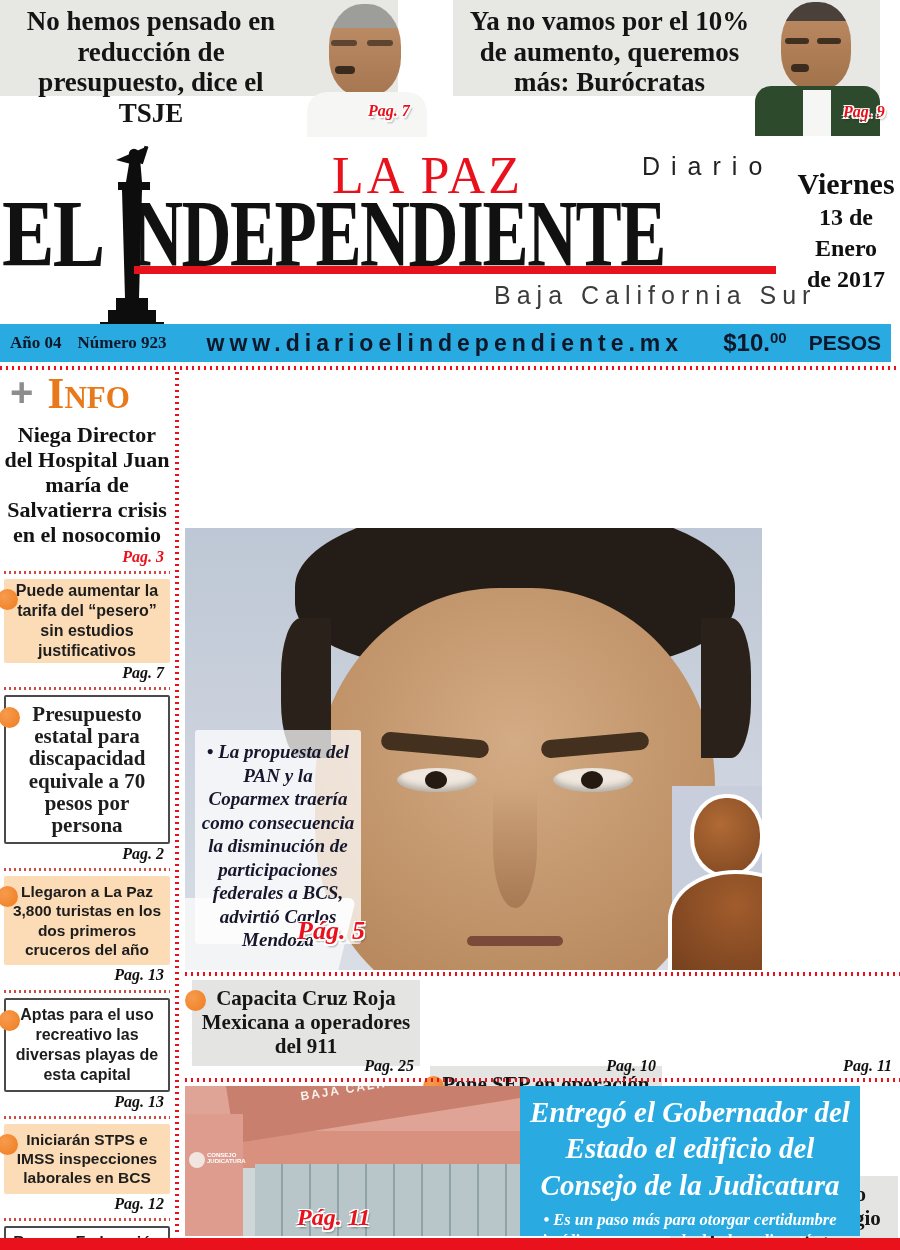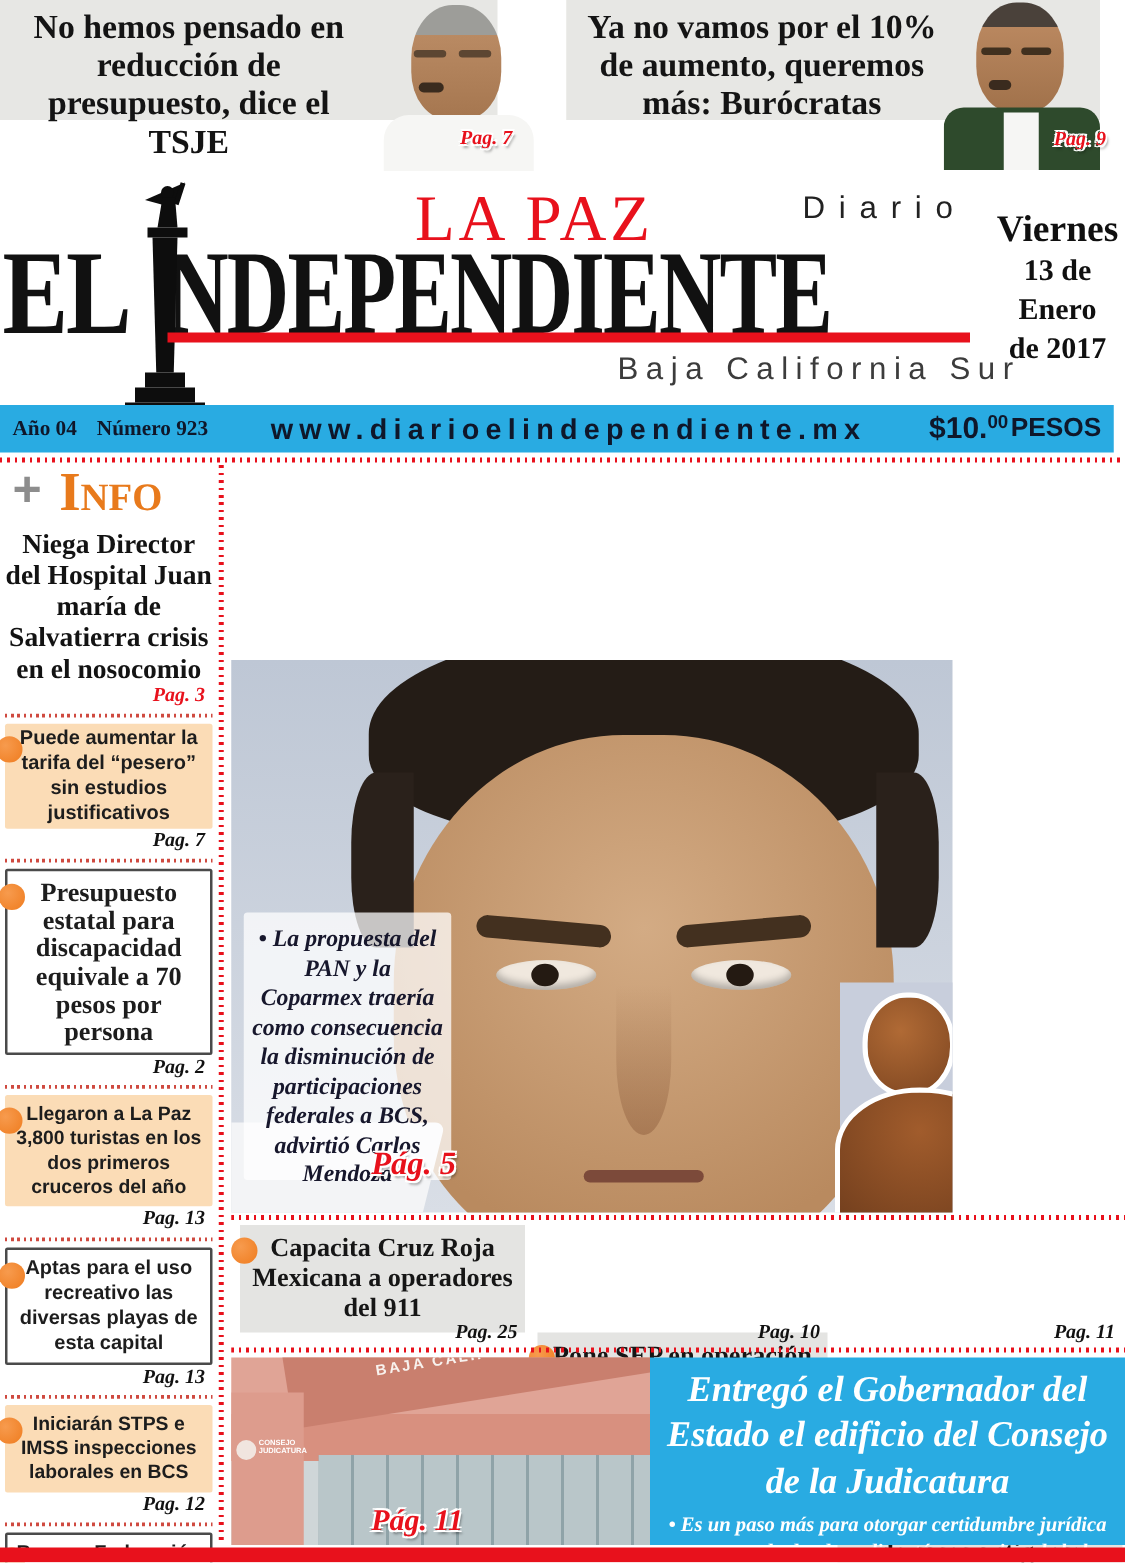--- a/index.html
+++ b/index.html
@@ -116,21 +116,21 @@
     <div style="font-size:24px;line-height:1.3">Enero</div>
     <div style="font-size:24px;line-height:1.3">de 2017</div>
   </div>
 
   <div class="abs cyanbar" style="left:0;top:324px;width:891px;height:38px;padding:0 10px">
     <span style="font-weight:bold;font-size:17px">Año 04</span>
     <span style="font-weight:bold;font-size:17px;margin-left:16px">Número 923</span>
     <span class="sans" style="flex:1;text-align:center;font-size:23px;font-weight:600;letter-spacing:5px">www.diarioelindependiente.mx</span>
     <span class="sans" style="font-weight:bold;font-size:24px">$10.</span>
     <span class="sans" style="font-weight:bold;font-size:15px;align-self:flex-start;margin-top:5px">00</span>
-    <span class="sans" style="font-weight:bold;font-size:21px;margin-left:2px">PESOS</span>
+    <span class="sans" style="font-weight:bold;font-size:21px;margin-left:22px">PESOS</span>
   </div>
   <div class="abs dot-h" style="left:0;top:366px;width:900px"></div>
 
   <div class="abs dot-v" style="left:175px;top:372px;height:864px"></div>
 
   <div class="abs" style="left:0;top:372px;width:172px;height:866px;padding:2px 2px 0 4px">
     <div style="display:flex;align-items:flex-start">
       <span class="sans" style="font-size:40px;line-height:.9;color:#8d8d8d;font-weight:bold;margin:0 14px 0 6px">+</span>
       <span style="font-variant:small-caps;font-weight:bold;font-size:44px;line-height:.9;color:#e87a1c">Info</span>
     </div>
@@ -233,20 +233,20 @@
       <div style="position:absolute;left:4px;top:38px;width:16px;height:16px;border-radius:50%;background:#f1e5df"></div>
       <div class="sans" style="position:absolute;left:22px;top:38px;font-size:6px;color:#fff;font-weight:bold">
         <div>CONSEJO</div>
         <div>JUDICATURA</div>
       </div>
     </div>
     <div style="position:absolute;left:70px;top:78px;width:265px;height:72px;background:repeating-linear-gradient(90deg,#b9c6c9 0 26px,#8fa3a8 26px 28px),linear-gradient(180deg,#c3ced1,#a7b6ba)"></div>
     <div class="pagred" style="position:absolute;left:112px;top:118px;font-size:24px">Pág.  11</div>
   </div>
 
-  <div class="abs banner" style="left:520px;top:1086px;width:380px;height:150px">
+  <div class="abs banner" style="left:520px;top:1086px;width:340px;height:150px">
     <div class="banner-h">Entregó el Gobernador del Estado el edificio del Consejo de la Judicatura</div>
     <div class="banner-s">• Es un paso más para otorgar certidumbre jurídica en una estado donde nadie está por encima de la ley, aseguró el Gobernador Carlos Mendoza Davis</div>
   </div>
 
   <div class="abs bottom-redbar" style="left:0;top:1238px;width:900px;height:12px"></div>
 
 </div>
 
 </body></html>

